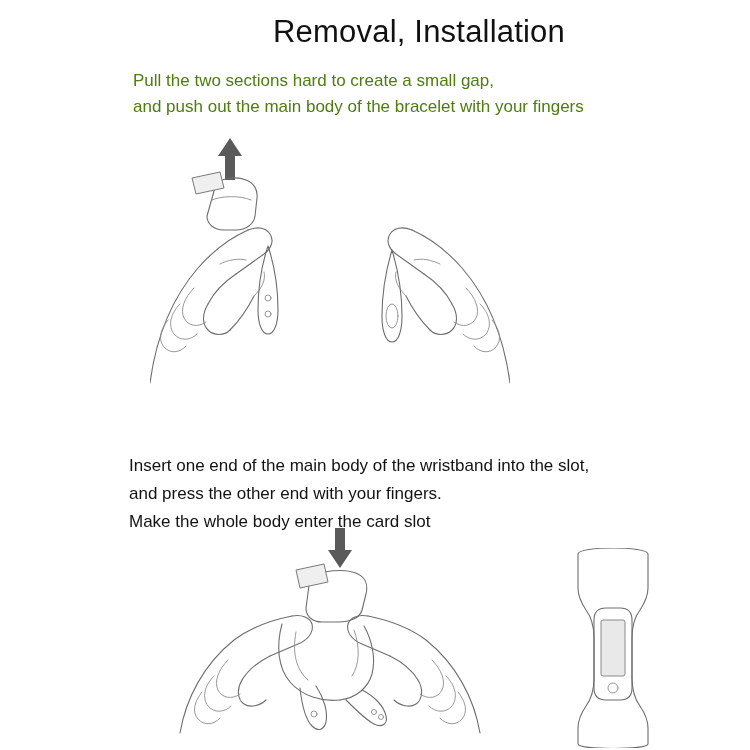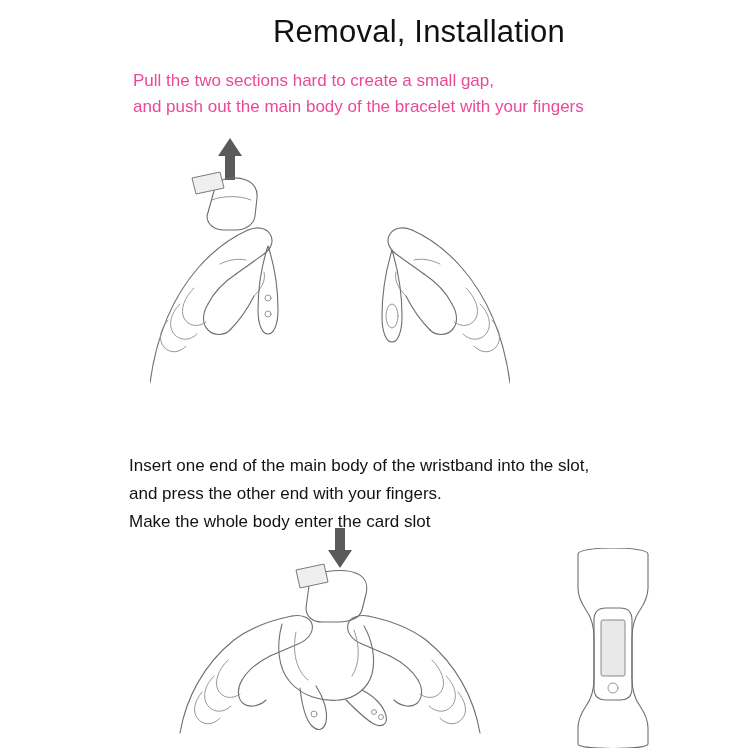--- a/index.html
+++ b/index.html
@@ -31,21 +31,21 @@
     letter-spacing: 0.2px;
     color: #111;
     margin-left: 44px;
   }
   .step1-text {
     position: absolute;
     top: 68px;
     left: 133px;
     font-size: 17px;
     line-height: 26px;
-    color: #ec4899;
+    color: #4d7c0f;
     white-space: pre-line;
   }
   .step2-text {
     position: absolute;
     top: 452px;
     left: 129px;
     font-size: 17px;
     line-height: 28px;
     color: #131313;
     white-space: pre-line;

